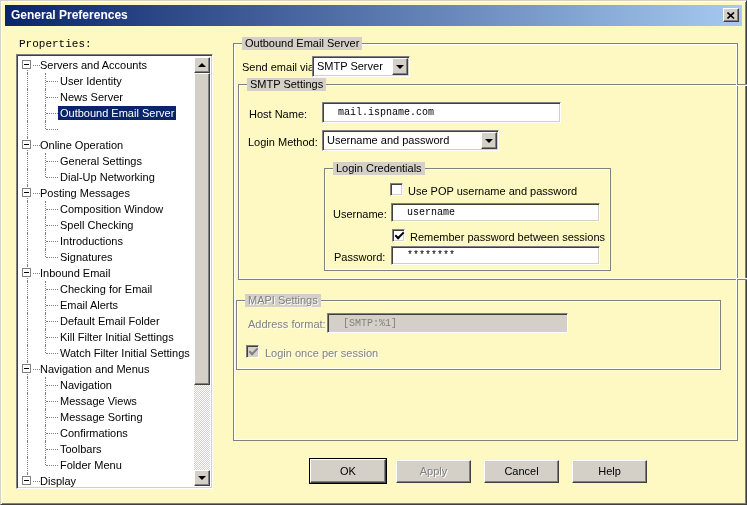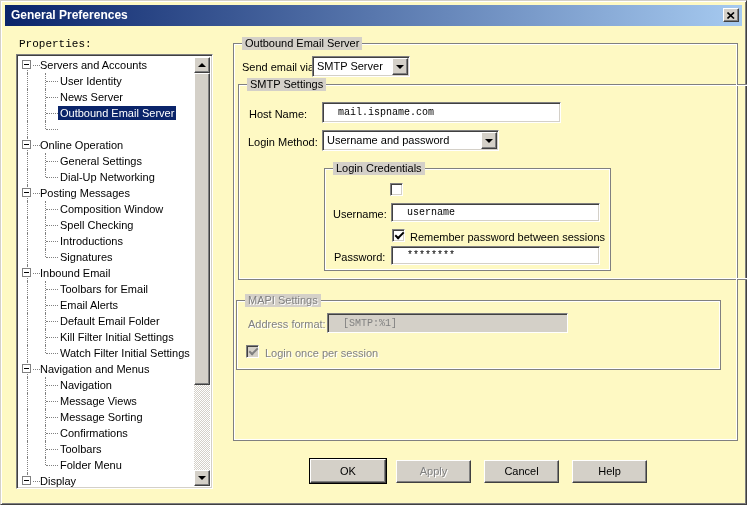--- a/index.html
+++ b/index.html
@@ -212,21 +212,21 @@
         <div class="trow">
           <div class="vline root"></div>
           <div class="minusbox"></div>
           <div class="hdash root"></div>
           <span class="tlabel lvl0">Inbound Email</span>
         </div>
         <div class="trow">
           <div class="vline root"></div>
           <div class="vline child"></div>
           <div class="hdash child"></div>
-          <span class="tlabel lvl1">Toolbars for Email</span>
+          <span class="tlabel lvl1">Checking for Email</span>
         </div>
         <div class="trow">
           <div class="vline root"></div>
           <div class="vline child"></div>
           <div class="hdash child"></div>
           <span class="tlabel lvl1">Email Alerts</span>
         </div>
         <div class="trow">
           <div class="vline root"></div>
           <div class="vline child"></div>
@@ -327,20 +327,21 @@
         <span class="combo-text">Username and password</span>
         <div class="combo-btn">
           <div class="tri-down"></div>
         </div>
       </div>
 
       <div class="groupbox" style="left:85px; top:83px; width:287px; height:103px;">
         <span class="legend">Login Credentials</span>
 
         <div class="checkbox" style="left:65px; top:14px;"></div>
+        <div class="label" style="left:83px; top:16px;">Use POP username and password</div>
 
         <div class="label" style="left:8px; top:39px;">Username:</div>
         <input class="field" style="left: 66px; top: 34px; width: 209px; height: 19px;" value="username">
 
         <div class="checkbox checked" style="left:67px; top:60px;"></div>
         <div class="label" style="left:85px; top:62px;">Remember password between sessions</div>
 
         <div class="label" style="left:9px; top:82px;">Password:</div>
         <input class="field" style="left: 66px; top: 77px; width: 209px; height: 19px;" value="********">
       </div>

